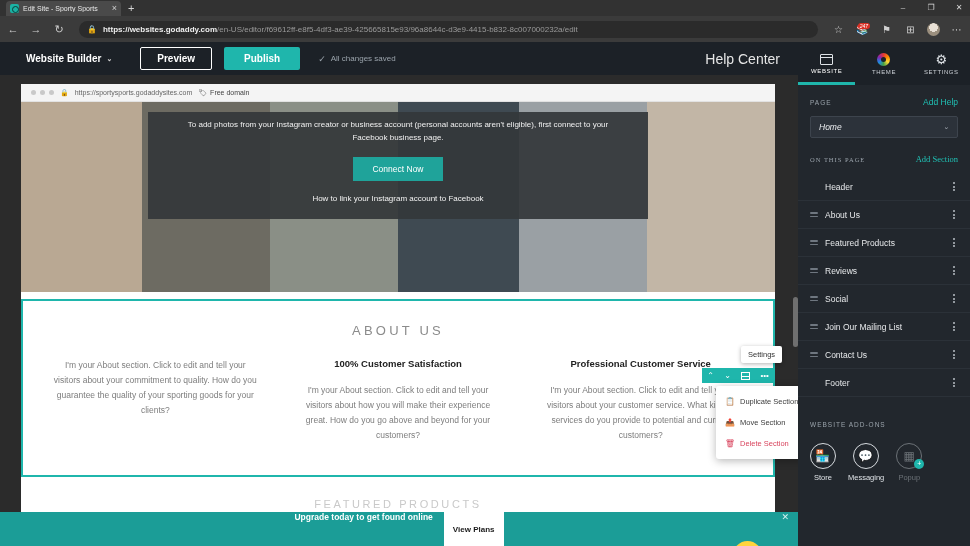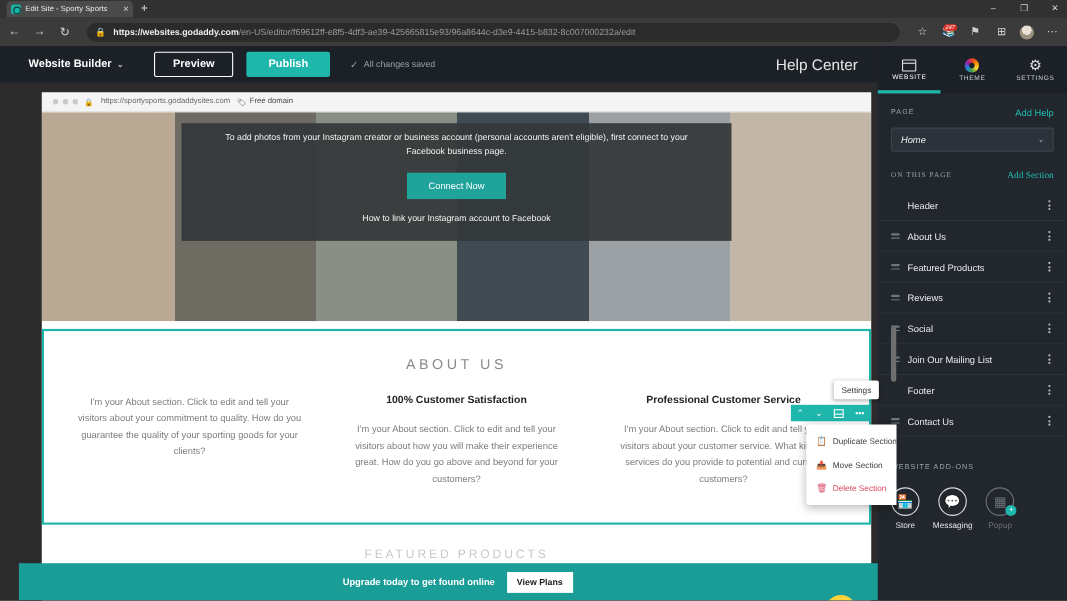--- a/index.html
+++ b/index.html
@@ -140,21 +140,21 @@
   .addon.dim .addon-circle { border-color:#6c7277; color:#6c7277; }
   .addon-label { font-size: 7.5px; color: #dfe3e7; }
   .addon.dim .addon-label { color: #6c7277; }
   .addon-plus {
     position: absolute; right: -2px; top: 16px; width: 10px; height: 10px; border-radius: 50%;
     background: #1fb6ac; color: #fff; font-size: 7px; line-height: 10px; text-align: center;
   }
 
   
   .canvas-wrap {
-    position: absolute; top: 75px; left: 17px; width: 798px; height: 471px;
+    position: absolute; top: 75px; left: 0; width: 798px; height: 471px;
     background: #2b2b2b; overflow: hidden;
   }
   .site-frame {
     position: absolute; top: 9px; left: 21px; width: 754px; height: 462px;
     background: #ffffff; overflow: hidden;
   }
   .site-urlbar {
     height: 18px; background: #f4f4f4; border-bottom: 1px solid #e2e2e2;
     display: flex; align-items: center; padding: 0 10px; gap: 6px;
   }
@@ -234,21 +234,21 @@
   
   .chat-fab {
     position: absolute; top: 466px; left: 733px; width: 29px; height: 29px;
     border-radius: 50%; background: #ffd43b; display: flex; align-items: center;
     justify-content: center; z-index: 25; cursor: pointer;
   }
 
   
   .upgrade-bar {
     position: absolute; bottom: 0; left: 0; width: 798px; height: 34px;
-    background: #1b9d97; display: flex; align-items: center; justify-content: center; gap: 11px;
+    background: #1b9d97; display: flex; justify-content: center; gap: 11px;
   }
   .upgrade-text { font-size: 8.5px; color: #fff; font-weight: bold; }
   .btn-viewplans {
     background: #fff; color: #1a1a1a; border: none; font-size: 8px; font-weight: bold;
     padding: 5px 9px; cursor: pointer;
   }
   .upgrade-close { position: absolute; right: 9px; font-size: 9px; color: #d8f2f0; cursor: pointer;}
 
   
   .canvas-scroll {
@@ -487,37 +487,37 @@
               <i></i>
             </span>
           <span class="sec-name">Join Our Mailing List</span>
           <span class="kebab">
               <i></i>
               <i></i>
               <i></i>
             </span>
         </div>
         <div class="sec-item">
+          <span class="drag-handle">
+              <i></i>
+              <i></i>
+            </span>
+          <span class="sec-name">Contact Us</span>
+          <span class="kebab">
+              <i></i>
+              <i></i>
+              <i></i>
+            </span>
+        </div>
+        <div class="sec-item">
           <span class="drag-handle" style="visibility:hidden">
               <i></i>
               <i></i>
             </span>
           <span class="sec-name">Footer</span>
-          <span class="kebab">
-              <i></i>
-              <i></i>
-              <i></i>
-            </span>
-        </div>
-        <div class="sec-item">
-          <span class="drag-handle">
-              <i></i>
-              <i></i>
-            </span>
-          <span class="sec-name">Contact Us</span>
           <span class="kebab">
               <i></i>
               <i></i>
               <i></i>
             </span>
         </div>
       </div>
 
       <div class="addons">
         <span class="plabel">WEBSITE ADD-ONS</span>

